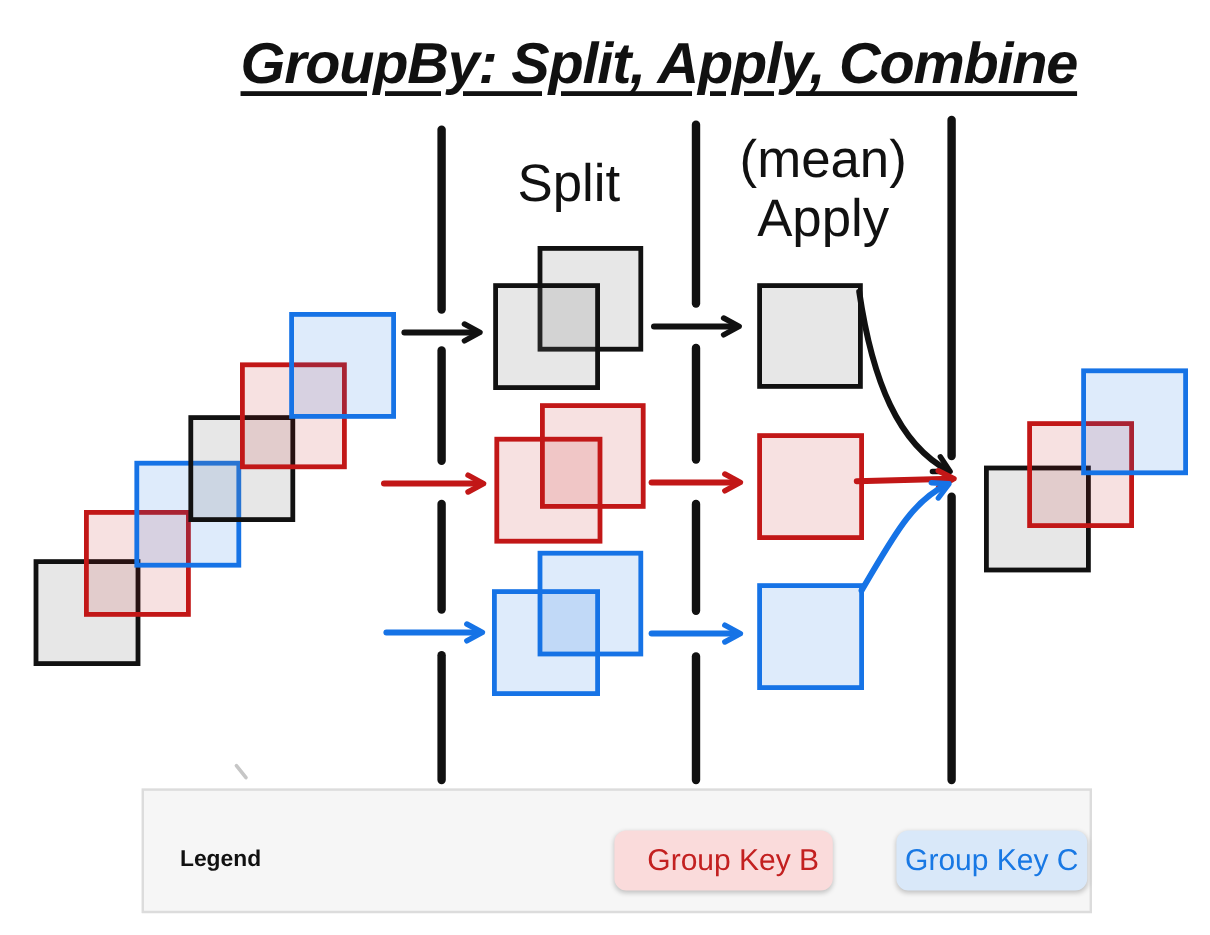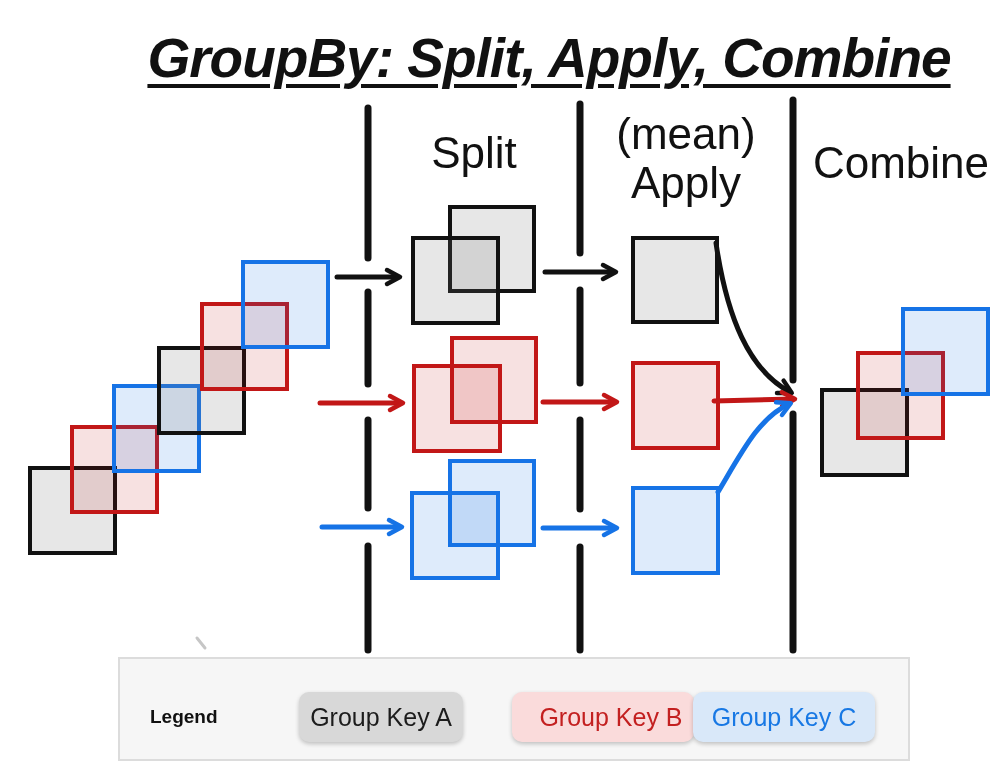--- a/index.html
+++ b/index.html
@@ -3,21 +3,21 @@
 <meta charset="utf-8">
 <style>
   html,body{margin:0;padding:0;background:#ffffff;}
   #stage{
     position:relative;width:1008px;height:779px;background:#ffffff;
     font-family:"Liberation Sans", sans-serif;overflow:hidden;
   }
   
   .title{
     position:absolute;left:549px;top:26px;transform:translateX(-50%);
-    font-size:55px;font-weight:bold;font-style:italic;color:var(--ink);
+    font-size:48px;font-weight:bold;font-style:italic;color:var(--ink);
     letter-spacing:-1px;white-space:nowrap;
     text-decoration:underline;text-decoration-thickness:4px;text-underline-offset:7px;
   }
   .col-label{
     position:absolute;transform:translate(-50%,-50%);
     font-size:44px;color:var(--ink);white-space:nowrap;line-height:1.12;text-align:center;
   }
   .lbl-input{left:191px;top:152px;}
   .lbl-split{left:474px;top:153px;}
   .lbl-apply{left:686px;top:158px;}
@@ -48,35 +48,34 @@
     position:absolute;left:150px;top:717px;transform:translateY(-50%);
     font-size:19px;font-weight:bold;color:var(--ink);
   }
   .pill{
     position:absolute;top:692px;height:50px;border-radius:10px;
     display:flex;align-items:center;justify-content:center;
     font-size:25px;box-shadow:0 2px 4px rgba(0,0,0,0.22);white-space:nowrap;
   }
   .pill-a{left:299px;width:164px;background:var(--pill_a_bg);color:var(--pill_a_text);}
   .pill-b{left:512px;width:166px;background:var(--pill_b_bg);color:var(--pill_b_text);padding-left:16px;}
-  .pill-c{left:693px;width:182px;background:var(--pill_c_bg);color:var(--pill_c_text);}
+  .pill-c{left:747px;width:159px;background:var(--pill_c_bg);color:var(--pill_c_text);}
 </style>
 </head>
 <body>
 
 <div id="stage">
 
   <div class="title">GroupBy: Split, Apply, Combine</div>
 
   <div class="col-label lbl-split">Split</div>
   <div class="col-label lbl-apply">
     <div>(mean)</div>
     <div>Apply</div>
   </div>
-  <div class="col-label lbl-combine">Combine</div>
 
   <svg class="diagram" width="1008" height="779" viewBox="0 0 1008 779">
     <defs>
       <marker id="mk-k" class="mk-k" markerUnits="userSpaceOnUse" markerWidth="24" markerHeight="24" refX="15" refY="11" orient="auto">
           <path class="mkpath" d="M4,4 L17,11 L4,18"></path>
         </marker>
       <marker id="mk-r" class="mk-r" markerUnits="userSpaceOnUse" markerWidth="24" markerHeight="24" refX="15" refY="11" orient="auto">
           <path class="mkpath" d="M4,4 L17,11 L4,18"></path>
         </marker>
       <marker id="mk-b" class="mk-b" markerUnits="userSpaceOnUse" markerWidth="24" markerHeight="24" refX="15" refY="11" orient="auto">
@@ -143,17 +142,16 @@
       <rect class="sq a" x="822" y="390" width="85" height="85"></rect>
       <rect class="sq b" x="858" y="353" width="85" height="85"></rect>
       <rect class="sq c" x="903" y="309" width="85" height="85"></rect>
     </g>
 
     <line class="stray" x1="197" y1="638" x2="205" y2="648"></line>
   </svg>
 
   <div class="legend-box"></div>
   <div class="legend-heading">Legend</div>
-  <div class="pill pill-a">Group Key A</div>
   <div class="pill pill-b">Group Key B</div>
   <div class="pill pill-c">Group Key C</div>
 
 </div>
 
 </body></html>

